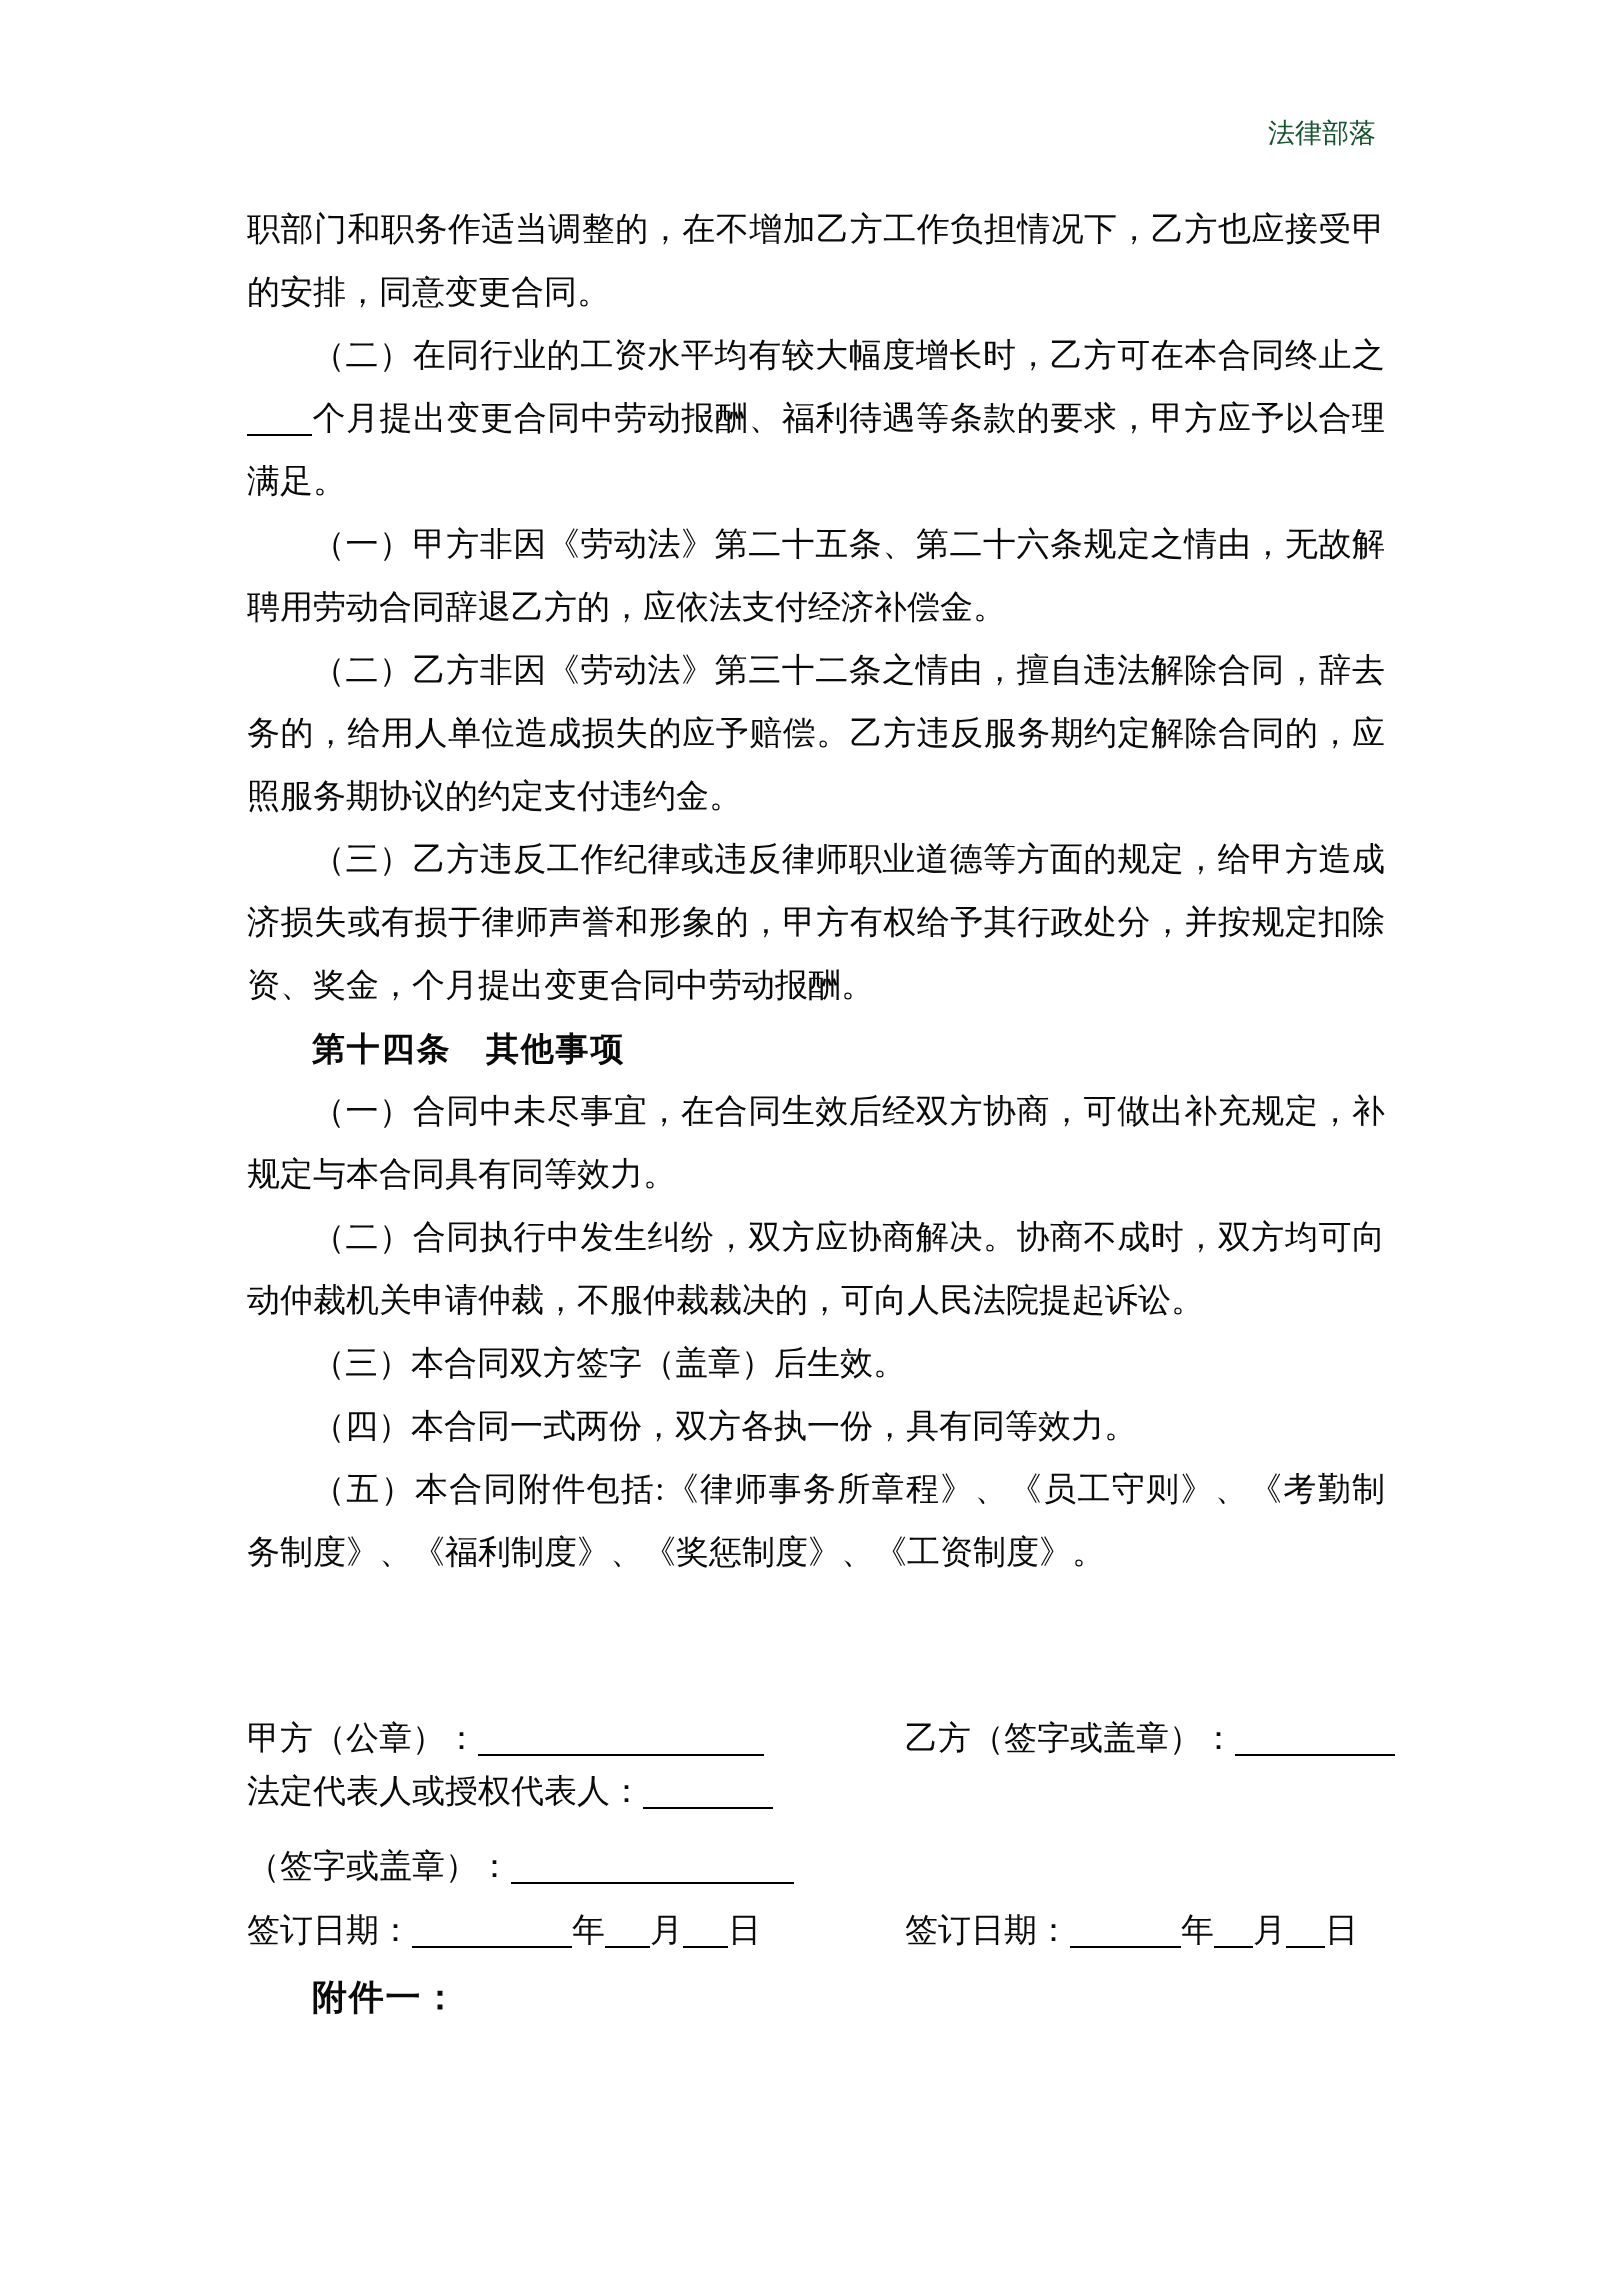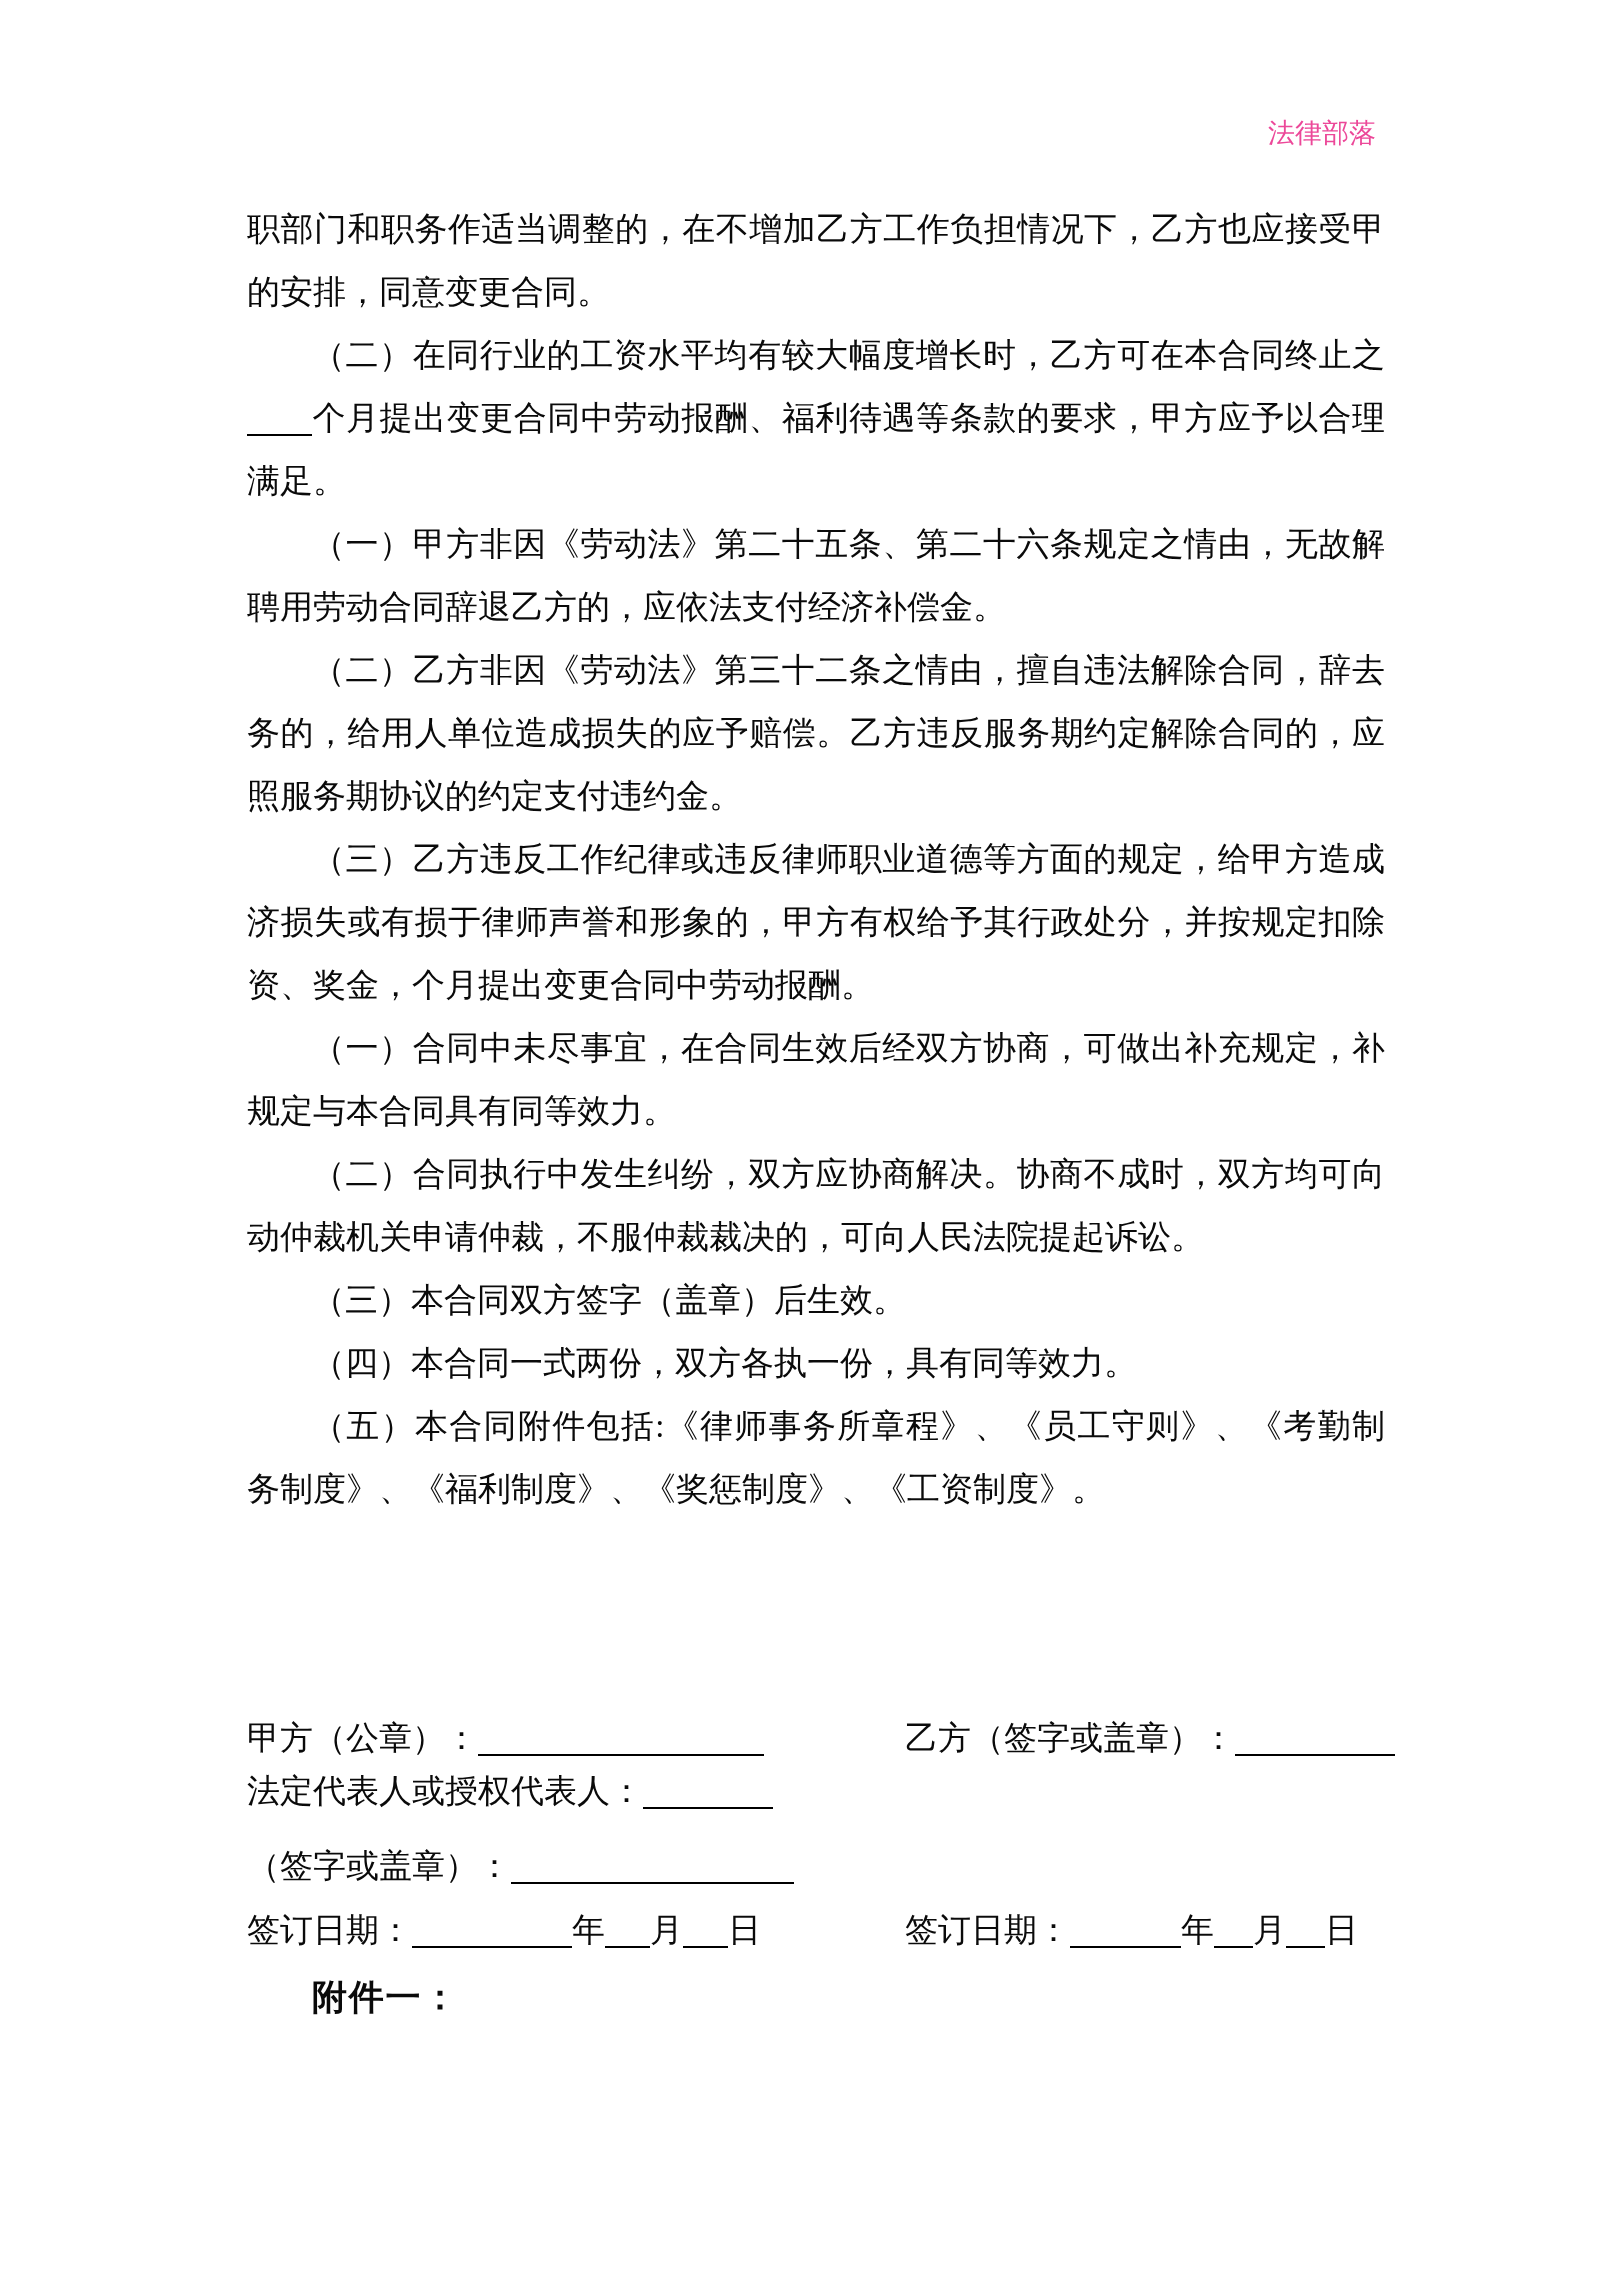--- a/index.html
+++ b/index.html
@@ -10,21 +10,21 @@
     background:#ffffff;
     color:#0a0a0a;
     font-family:"Liberation Serif","DejaVu Serif",serif;
     overflow:hidden;
   }
   .watermark{
     position:absolute;
     top:119px;right:247px;
     font-family:Liberation Serif, serif;
     font-size:27px;line-height:29px;
-    color:#ec4899;
+    color:#14532d;
     white-space:nowrap;
   }
   .bodytext{
     position:absolute;
     top:198px;left:247px;width:1138px;
     font-size:33px;
   }
   .bline{
     height:63px;line-height:63px;
     white-space:nowrap;
@@ -85,20 +85,21 @@
       <div class="bline jl"><span class="bl" style="width: 65px;"></span><span>个月提出变更合同中劳动报酬、福利待遇等条款的要求，甲方应予以合理地</span></div>
       <div class="bline"><span>满足。</span></div>
       <div class="bline ind jl"><span>（一）甲方非因《劳动法》第二十五条、第二十六条规定之情由，无故解除</span></div>
       <div class="bline"><span>聘用劳动合同辞退乙方的，应依法支付经济补偿金。</span></div>
       <div class="bline ind jl"><span>（二）乙方非因《劳动法》第三十二条之情由，擅自违法解除合同，辞去职</span></div>
       <div class="bline jl"><span>务的，给用人单位造成损失的应予赔偿。乙方违反服务期约定解除合同的，应按</span></div>
       <div class="bline"><span>照服务期协议的约定支付违约金。</span></div>
       <div class="bline ind jl"><span>（三）乙方违反工作纪律或违反律师职业道德等方面的规定，给甲方造成经</span></div>
       <div class="bline jl"><span>济损失或有损于律师声誉和形象的，甲方有权给予其行政处分，并按规定扣除工</span></div>
       <div class="bline"><span>资、奖金，个月提出变更合同中劳动报酬。</span></div>
+      <div class="bline hd ind"><span>第十四条　其他事项</span></div>
       <div class="bline ind jl"><span>（一）合同中未尽事宜，在合同生效后经双方协商，可做出补充规定，补充</span></div>
       <div class="bline"><span>规定与本合同具有同等效力。</span></div>
       <div class="bline ind jl"><span>（二）合同执行中发生纠纷，双方应协商解决。协商不成时，双方均可向劳</span></div>
       <div class="bline"><span>动仲裁机关申请仲裁，不服仲裁裁决的，可向人民法院提起诉讼。</span></div>
       <div class="bline ind"><span>（三）本合同双方签字（盖章）后生效。</span></div>
       <div class="bline ind"><span>（四）本合同一式两份，双方各执一份，具有同等效力。</span></div>
       <div class="bline ind jl"><span>（五）本合同附件包括:《律师事务所章程》、《员工守则》、《考勤制度》、《财</span></div>
       <div class="bline"><span>务制度》、《福利制度》、《奖惩制度》、《工资制度》。</span></div>
     </div>
 

